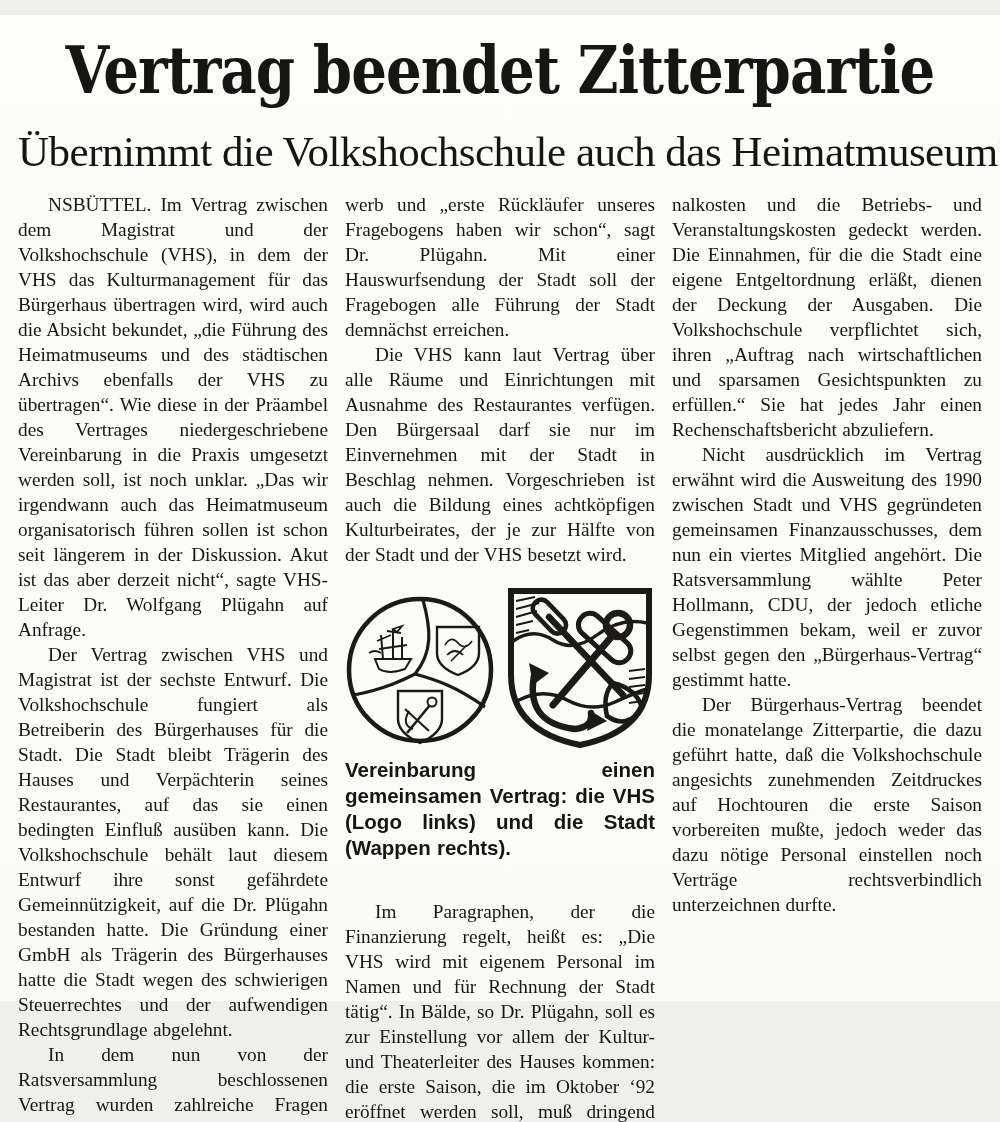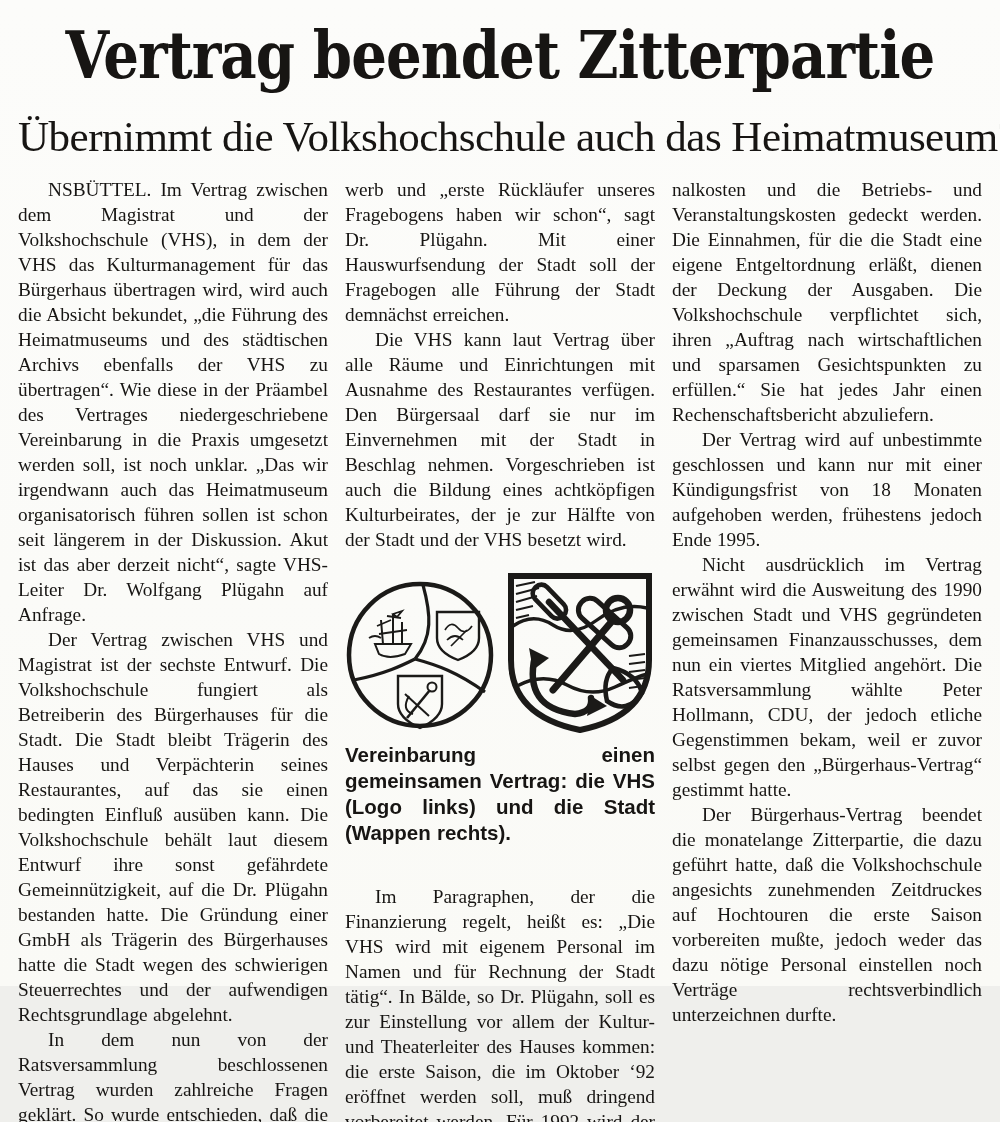--- a/index.html
+++ b/index.html
@@ -8,20 +8,21 @@
     background: #efefec;
     font-family: "Liberation Serif", serif;
     overflow: hidden;
   }
   .page {
     box-sizing: border-box;
     width: 1000px; height: 986px;
     padding: 8px 18px 0 18px;
     background: linear-gradient(180deg, #fcfcfa 0%, #fbfbf8 60%, #fafaf6 100%);
     color: #171513;
+    margin-top: 15px;
   }
   .head { text-align: center; }
   .headline {
     font-family: "DejaVu Serif", serif;
     font-weight: bold;
     font-size: 58px;
     margin: 10px 0 0 0;
     letter-spacing: -1px;
     transform: scale(0.97, 1.14);
     transform-origin: 50% 20%;
@@ -147,20 +148,19 @@
         </svg>
       </div>
 
       <p class="caption">Vereinbarung einen gemeinsamen Vertrag: die VHS (Logo links) und die Stadt (Wappen rechts).</p>
 
       <p class="after-caption">Im Paragraphen, der die Finanzierung regelt, heißt es: „Die VHS wird mit eigenem Personal im Namen und für Rechnung der Stadt tätig“. In Bälde, so Dr. Plügahn, soll es zur Einstellung vor allem der Kultur- und Theaterleiter des Hauses kommen: die erste Saison, die im Oktober ‘92 eröffnet werden soll, muß dringend vorbereitet werden. Für 1992 wird der Volkshochschule vorraussichtlich ein Etat von 631 000 Mark zu Verfügung gestellt, 1993 werden es 1 014 000 Mark. Damit sollen die Perso-</p>
     </section>
 
     <section class="col">
       <p class="cont">nalkosten und die Betriebs- und Veranstaltungskosten gedeckt werden. Die Einnahmen, für die die Stadt eine eigene Entgeltordnung erläßt, dienen der Deckung der Ausgaben. Die Volkshochschule verpflichtet sich, ihren „Auftrag nach wirtschaftlichen und sparsamen Gesichtspunkten zu erfüllen.“ Sie hat jedes Jahr einen Rechenschaftsbericht abzuliefern.</p>
-      <p>Der Vertrag wird auf unbestimmte geschlossen und kann nur mit einer Kündigungsfrist von 18 Monaten aufgehoben werden, frühestens jedoch Ende 1995.</p>
       <p>Nicht ausdrücklich im Vertrag erwähnt wird die Ausweitung des 1990 zwischen Stadt und VHS gegründeten gemeinsamen Finanzausschusses, dem nun ein viertes Mitglied angehört. Die Ratsversammlung wählte Peter Hollmann, CDU, der jedoch etliche Gegenstimmen bekam, weil er zuvor selbst gegen den „Bürgerhaus-Vertrag“ gestimmt hatte.</p>
       <p>Der Bürgerhaus-Vertrag beendet die monatelange Zitterpartie, die dazu geführt hatte, daß die Volkshochschule angesichts zunehmenden Zeitdruckes auf Hochtouren die erste Saison vorbereiten mußte, jedoch weder das dazu nötige Personal einstellen noch Verträge rechtsverbindlich unterzeichnen durfte.</p>
 
     </section>
 
   </main>
 </div>
 
 </body></html>

